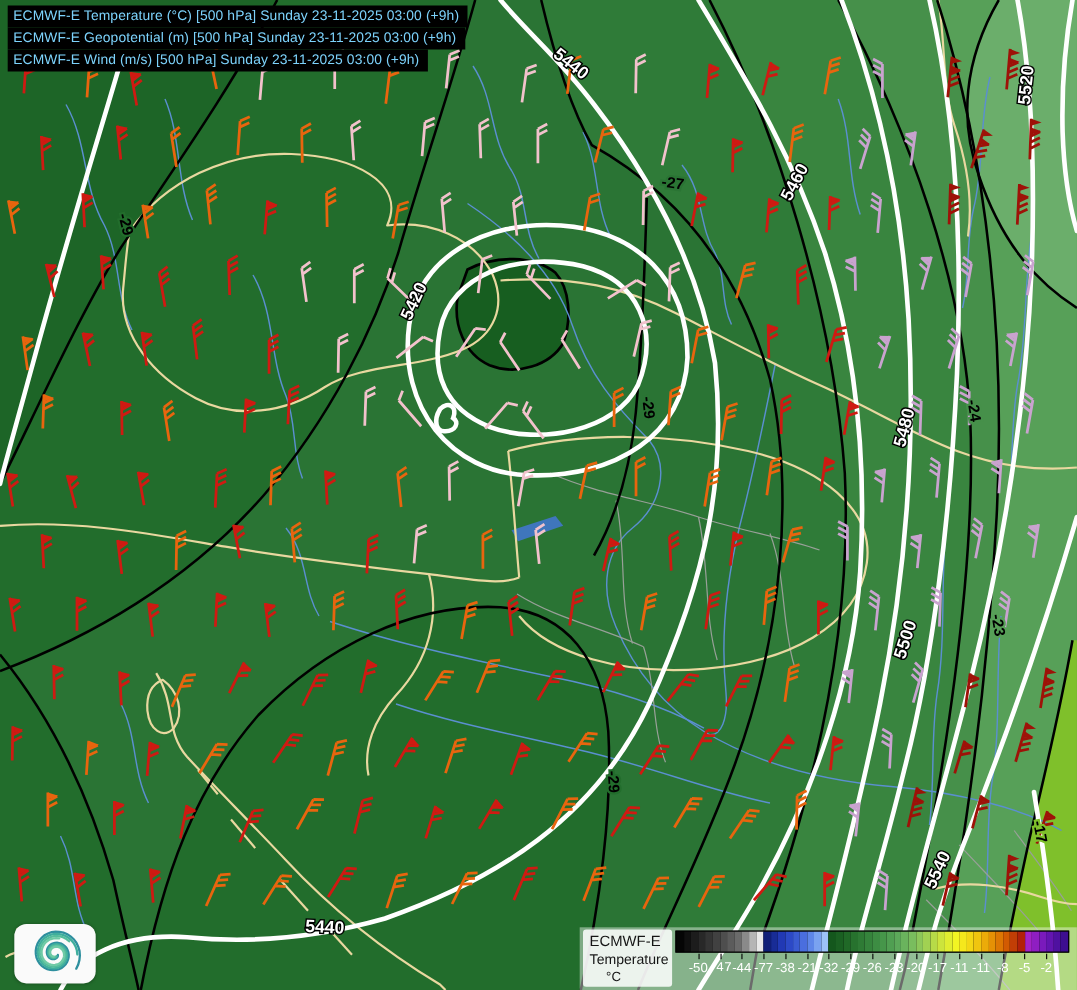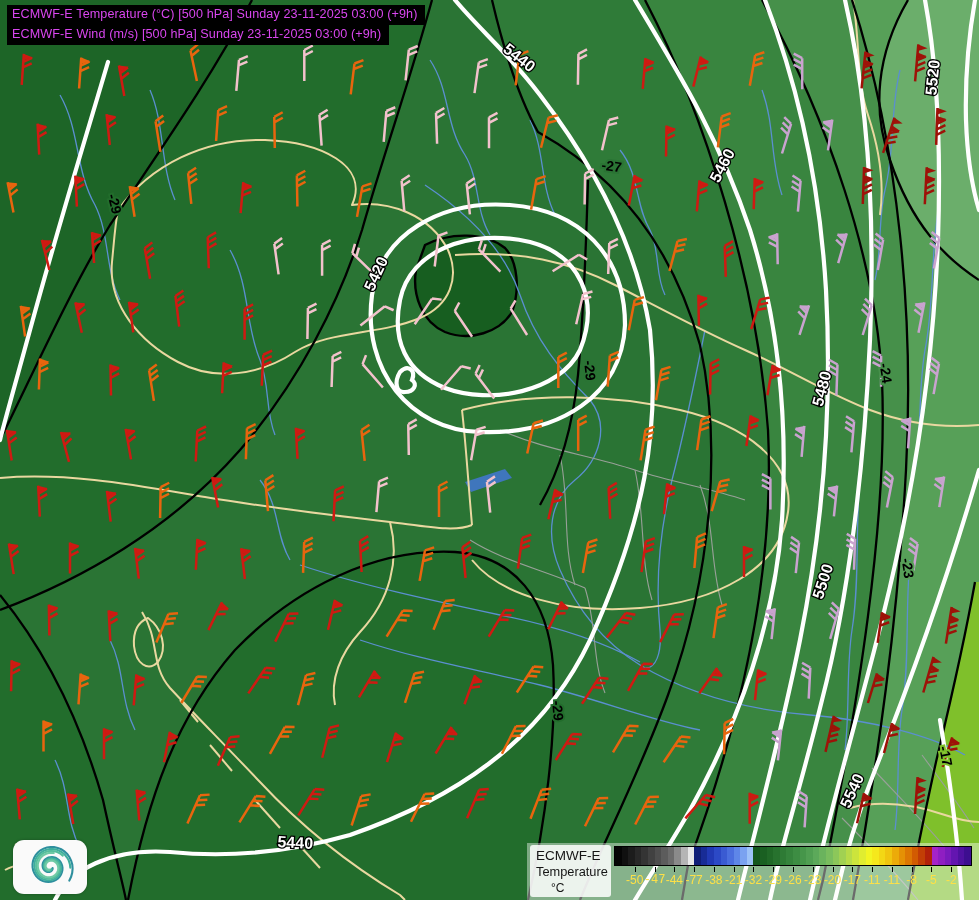--- a/index.html
+++ b/index.html
@@ -1,35 +1,35 @@
 <!DOCTYPE html>
 <html><head>
 <meta charset="utf-8">
 <style>
   html,body{margin:0;padding:0}
   body{width:979px;height:900px;overflow:hidden;position:relative;
        background:#2a7434;font-family:"Liberation Sans",sans-serif}
   .map-svg{position:absolute;left:0;top:0}
   .titlebox{position:absolute;top:5px;left:7px;z-index:6}
-  .titlebox .line{background:#000;color:#d946ef;font-size:12.6px;line-height:17px;
+  .titlebox .line{background:#000;color:#7dd3fc;font-size:12.6px;line-height:17px;
        padding:1px 8px 2px 5px;width:fit-content;white-space:nowrap;letter-spacing:.1px}
   .legend{position:absolute;right:0;bottom:0;width:452px;height:57px;z-index:6}
   .legend-frost{position:absolute;inset:0;background:rgba(255,255,255,.42)}
   .legend-info{position:absolute;left:3px;top:2px;width:81px;height:52px;
        background:rgba(255,255,255,.85);border-radius:3px;color:#151515;
        padding:3px 4px 0 6px;box-sizing:border-box}
   .legend-info .model{font-size:13.5px}
   .legend-info .param{font-size:12.8px;margin-top:1px}
   .legend-info .unit{font-size:12px;margin-top:2px;padding-left:15px}
   .legend-barwrap{position:absolute;left:87px;top:3px;width:360px;height:52px}
   .legend-bar{display:flex;width:356px;height:18px;border:1px solid #000;background:#000}
   .legend-bar div{flex:1 0 auto}
   .tick{position:absolute;top:21px;width:1px;height:5px;background:#000}
   .ticklabel{position:absolute;top:27px;transform:translateX(-50%);
-       font-size:12px;color:#fde047;white-space:nowrap}
+       font-size:12px;color:#ffffff;white-space:nowrap}
   .logo{position:absolute;left:13px;bottom:6px;width:74px;height:54px;
        background:#fafafa;border-radius:11px;z-index:6;box-shadow:0 0 3px rgba(0,0,0,.3)}
 </style>
 </head>
 <body>
 
 <svg class="map-svg" width="979" height="900" viewBox="0 0 979 900">
 
   <g id="shading">
     <rect x="0" y="0" width="979" height="900" fill="#2a7434"></rect>
@@ -908,20 +908,21 @@
       <text transform="translate(727,168) rotate(-62)" text-anchor="middle" font-size="16" font-weight="bold" fill="#fff" stroke="#000" stroke-width="2.6" paint-order="stroke" font-family="&quot;Liberation Sans&quot;, sans-serif">5460</text>
       <text transform="translate(827,390) rotate(-75)" text-anchor="middle" font-size="16" font-weight="bold" fill="#fff" stroke="#000" stroke-width="2.6" paint-order="stroke" font-family="&quot;Liberation Sans&quot;, sans-serif">5480</text>
       <text transform="translate(828,583) rotate(-72)" text-anchor="middle" font-size="16" font-weight="bold" fill="#fff" stroke="#000" stroke-width="2.6" paint-order="stroke" font-family="&quot;Liberation Sans&quot;, sans-serif">5500</text>
       <text transform="translate(938,78) rotate(-84)" text-anchor="middle" font-size="16" font-weight="bold" fill="#fff" stroke="#000" stroke-width="2.6" paint-order="stroke" font-family="&quot;Liberation Sans&quot;, sans-serif">5520</text>
       <text transform="translate(857,793) rotate(-65)" text-anchor="middle" font-size="16" font-weight="bold" fill="#fff" stroke="#000" stroke-width="2.6" paint-order="stroke" font-family="&quot;Liberation Sans&quot;, sans-serif">5540</text>
     </g>
 </svg>
 
 <div class="titlebox">
   <div class="line">ECMWF-E Temperature (°C) [500 hPa] Sunday 23-11-2025 03:00 (+9h)</div>
+  <div class="line">ECMWF-E Geopotential (m) [500 hPa] Sunday 23-11-2025 03:00 (+9h)</div>
   <div class="line">ECMWF-E Wind (m/s) [500 hPa] Sunday 23-11-2025 03:00 (+9h)</div>
 </div>
 
 <div class="logo">
   <svg id="logo-svg" width="74" height="54" viewBox="0 0 74 54">
       <path d="M39.6,28.1 L39.6,28.7 L39.5,29.4 L39.2,30.0 L38.7,30.6 L38.2,31.1 L37.4,31.6 L36.6,31.9 L35.6,32.0 L34.6,31.9 L33.6,31.7 L32.6,31.2 L31.7,30.5 L30.9,29.6 L30.2,28.5 L29.8,27.3 L29.6,26.0 L29.6,24.6 L29.9,23.1 L30.5,21.7 L31.3,20.4 L32.4,19.3 L33.8,18.3 L35.4,17.6 L37.1,17.2 L38.9,17.0 L40.7,17.3 L42.6,17.8 L44.3,18.8 L45.9,20.0 L47.3,21.6 L48.3,23.5 L49.1,25.5 L49.5,27.7 L49.4,30.0 L48.9,32.3 L48.0,34.5 L46.7,36.6 L45.0,38.4 L43.0,39.9 L40.6,41.0 L38.1,41.8 L35.4,42.0 L32.7,41.8 L30.0,41.0 L27.4,39.8 L25.0,38.0 L23.0,35.9 L21.4,33.3 L20.2,30.5 L19.6,27.4 L19.5,24.3 L20.0,21.1 L21.1,18.0 L22.7,15.1 L24.9,12.5 L27.5,10.3 L30.6,8.6 L33.9,7.5 L37.5,7.0 L41.1,7.1 L44.7,7.9 L48.2,9.3 L51.4,11.4 L54.2,14.0 L56.5,17.2 L58.2,20.8 L59.3,24.6 L59.6,28.7 L59.2,32.8 L58.1,36.8 L56.3,40.6" fill="none" stroke="#2e8f9e" stroke-width="2.1" stroke-linecap="round"></path>
       <path d="M38.7,29.2 L38.4,29.7 L38.0,30.2 L37.5,30.6 L36.8,30.9 L36.1,31.0 L35.2,31.1 L34.4,30.9 L33.6,30.6 L32.7,30.0 L32.0,29.4 L31.4,28.5 L31.0,27.5 L30.7,26.4 L30.7,25.2 L30.9,24.0 L31.3,22.8 L31.9,21.6 L32.9,20.6 L34.0,19.7 L35.3,19.0 L36.7,18.5 L38.3,18.4 L39.9,18.5 L41.5,18.9 L43.1,19.6 L44.5,20.6 L45.7,22.0 L46.8,23.5 L47.5,25.3 L47.9,27.2 L48.0,29.2 L47.6,31.2 L46.9,33.2 L45.9,35.0 L44.5,36.7 L42.7,38.1 L40.7,39.2 L38.5,40.0 L36.1,40.3 L33.7,40.2 L31.3,39.6 L28.9,38.6 L26.8,37.2 L24.9,35.3 L23.4,33.2 L22.2,30.7 L21.5,28.0 L21.3,25.2 L21.7,22.3 L22.5,19.5 L23.9,16.9 L25.7,14.5 L28.0,12.5 L30.6,10.8 L33.6,9.7 L36.7,9.1 L40.0,9.1 L43.2,9.6 L46.4,10.8 L49.3,12.5 L51.9,14.8 L54.1,17.5 L55.8,20.6 L56.9,24.1 L57.3,27.7" fill="none" stroke="#3fae9d" stroke-width="2.1" stroke-linecap="round"></path>
       <path d="M37.5,29.7 L37.0,30.0 L36.4,30.2 L35.7,30.3 L35.0,30.2 L34.3,30.0 L33.7,29.6 L33.0,29.1 L32.5,28.4 L32.0,27.6 L31.8,26.7 L31.7,25.7 L31.8,24.7 L32.1,23.6 L32.6,22.6 L33.3,21.7 L34.2,20.9 L35.3,20.2 L36.5,19.8 L37.8,19.6 L39.2,19.6 L40.6,19.9 L42.0,20.4 L43.2,21.3 L44.4,22.3 L45.3,23.6 L46.0,25.1 L46.5,26.8 L46.6,28.5 L46.4,30.3 L45.9,32.0 L45.0,33.7 L43.8,35.2 L42.4,36.5 L40.7,37.6 L38.8,38.3 L36.7,38.7 L34.6,38.7 L32.4,38.3 L30.3,37.5 L28.4,36.3 L26.7,34.8 L25.2,32.9 L24.1,30.8 L23.4,28.4 L23.1,26.0 L23.3,23.4 L23.9,20.9 L25.0,18.5 L26.6,16.3 L28.5,14.4 L30.8,12.9 L33.3,11.8 L36.1,11.1 L39.0,11.0 L41.9,11.3 L44.8,12.3 L47.4,13.7 L49.8,15.6" fill="none" stroke="#55bd9c" stroke-width="2.1" stroke-linecap="round"></path>
       <path d="M36.1,29.6 L35.6,29.6 L35.0,29.4 L34.4,29.2 L33.9,28.8 L33.4,28.3 L33.0,27.7 L32.7,26.9 L32.6,26.1 L32.6,25.2 L32.8,24.4 L33.2,23.5 L33.7,22.7 L34.4,22.0 L35.3,21.4 L36.3,20.9 L37.4,20.7 L38.6,20.6 L39.8,20.8 L41.0,21.2 L42.1,21.9 L43.1,22.8 L44.0,23.8 L44.7,25.1 L45.1,26.5 L45.3,28.0 L45.2,29.5 L44.8,31.1 L44.2,32.5 L43.2,33.9 L42.0,35.1 L40.6,36.1 L38.9,36.8 L37.1,37.2 L35.3,37.3 L33.4,37.0 L31.5,36.4 L29.8,35.4 L28.2,34.2 L26.9,32.6 L25.8,30.8 L25.1,28.7 L24.8,26.6 L24.8,24.3 L25.3,22.1 L26.2,20.0 L27.4,18.0 L29.1,16.2 L31.0,14.8 L33.2,13.7 L35.7,13.0 L38.2,12.8 L40.8,13.0" fill="none" stroke="#6fcaa6" stroke-width="2.1" stroke-linecap="round"></path>
     </svg>

